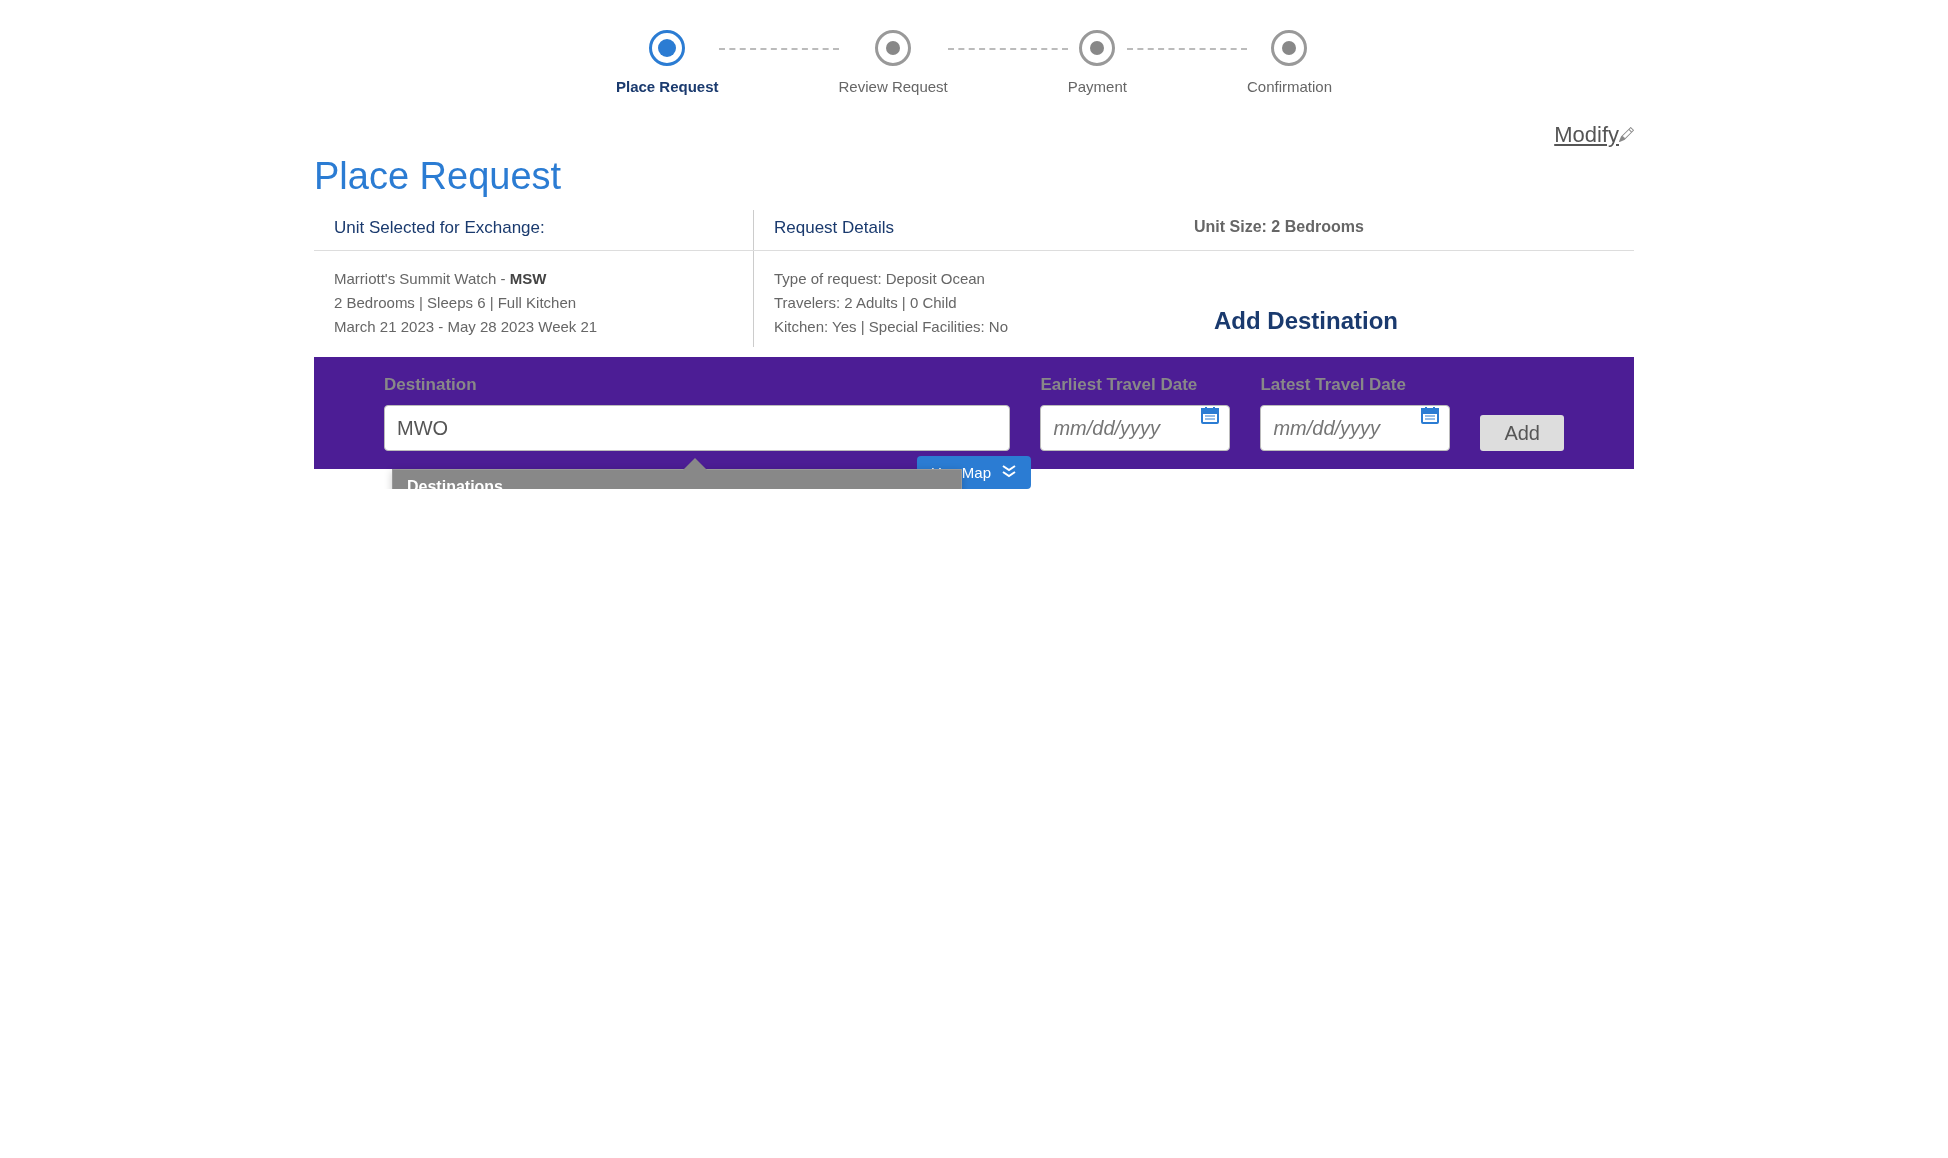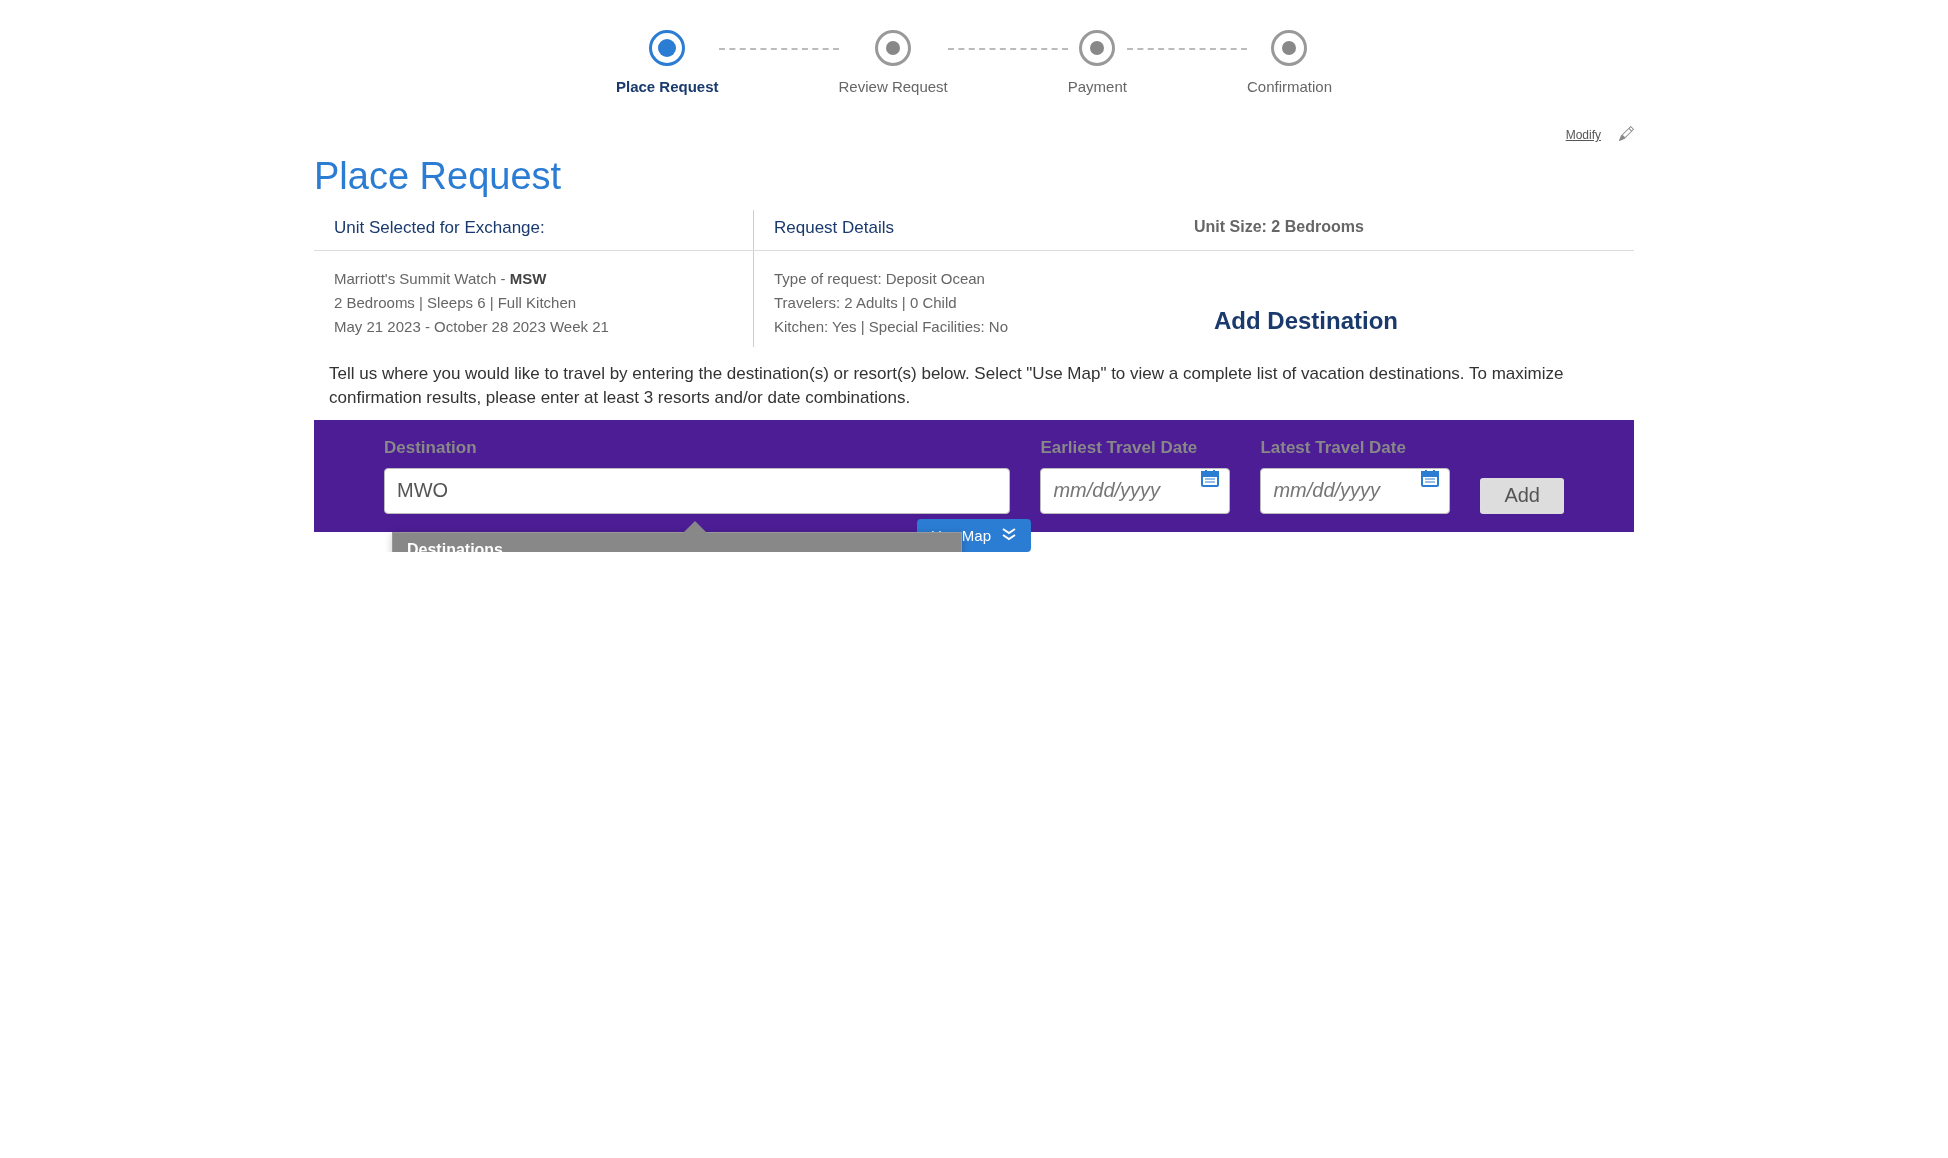--- a/index.html
+++ b/index.html
@@ -76,24 +76,24 @@
     
     .page-title {
       font-size: 38px;
       color: #2b7cd3;
       font-weight: normal;
       margin-bottom: 12px;
     }
     .modify-link {
       color: #555;
       text-decoration: underline;
-      font-size: 12px;
-      display: flex;
-      align-items: center;
-      gap: 18px;
+      font-size: 22px;
+      display: flex;
+      align-items: center;
+      gap: 0;
       cursor: pointer;
       margin-top: -40px;
     }
     .details-heading {
       font-size: 17px;
       color: #1a3a6e;
       margin-bottom: 22px;
       padding-bottom: 12px;
     }
     .details-line {
@@ -365,33 +365,32 @@
     <div class="details-heading">Request Details</div>
     <div class="unit-size" style="padding:8px 20px 12px 0;font-weight:bold;">Unit Size: 2 Bedrooms</div>
   </div>
 
   <div class="body-row">
     <div class="body-col bcol1">
       <div class="details-line">
         <span>Marriott's Summit Watch - </span><strong>MSW</strong>
       </div>
       <div class="details-line">2 Bedrooms | Sleeps 6 | Full Kitchen</div>
-      <div class="details-line">May 21 2023 - October 28 2023 Week 21</div>
+      <div class="details-line">March 21 2023 - May 28 2023 Week 21</div>
     </div>
     <div class="body-col">
       <div class="details-line">Type of request: Deposit Ocean</div>
       <div class="details-line">Travelers: 2 Adults  |  0 Child</div>
       <div class="details-line">Kitchen: Yes  |  Special Facilities: No</div>
     </div>
     <div class="body-col">
       <div class="add-dest-title">Add Destination</div>
     </div>
   </div>
 
-  <p class="instructions">Tell us where you would like to travel by entering the destination(s) or resort(s) below. Select "Use Map" to view a complete list of vacation destinations. To maximize confirmation results, please enter at least 3 resorts and/or date combinations.</p>
 
   <div class="search-panel">
     <div class="search-fields">
       <div class="field-group dest">
         <label class="field-label">Destination</label>
         <input class="text-input dest-input" type="text" value="MWO" style="">
       </div>
       <div class="field-group">
         <label class="field-label">Earliest Travel Date</label>
         <div class="date-wrap">

